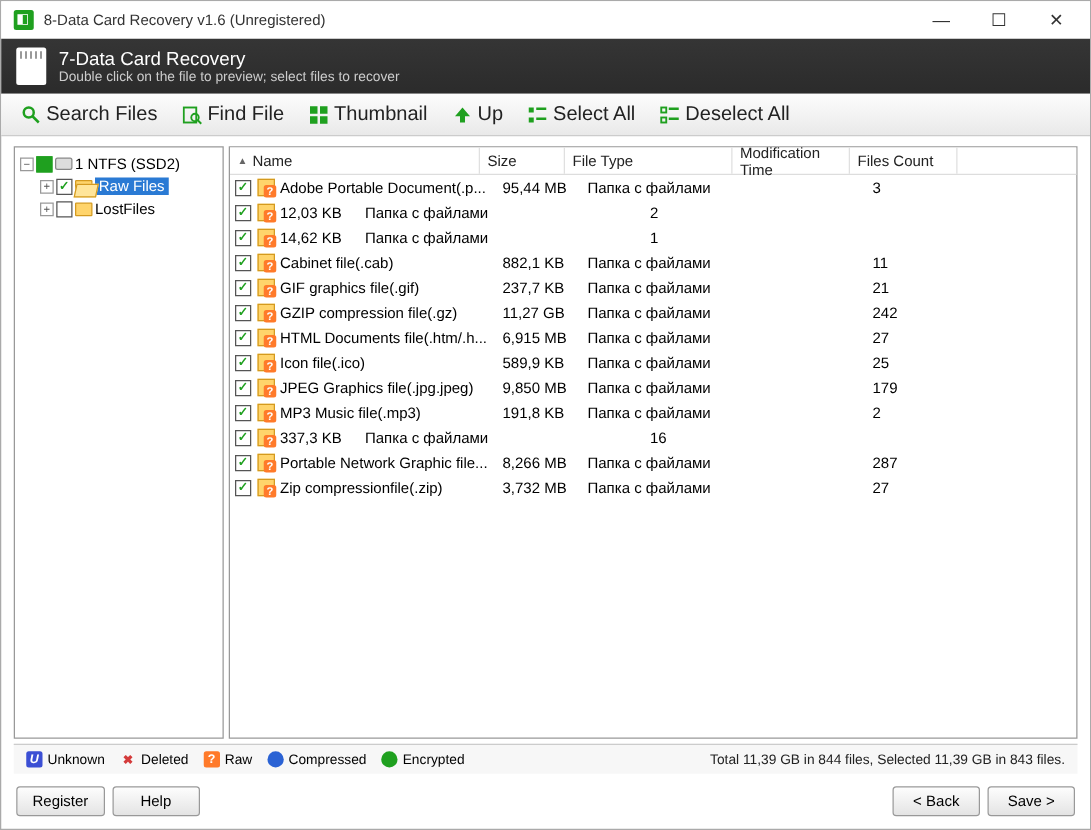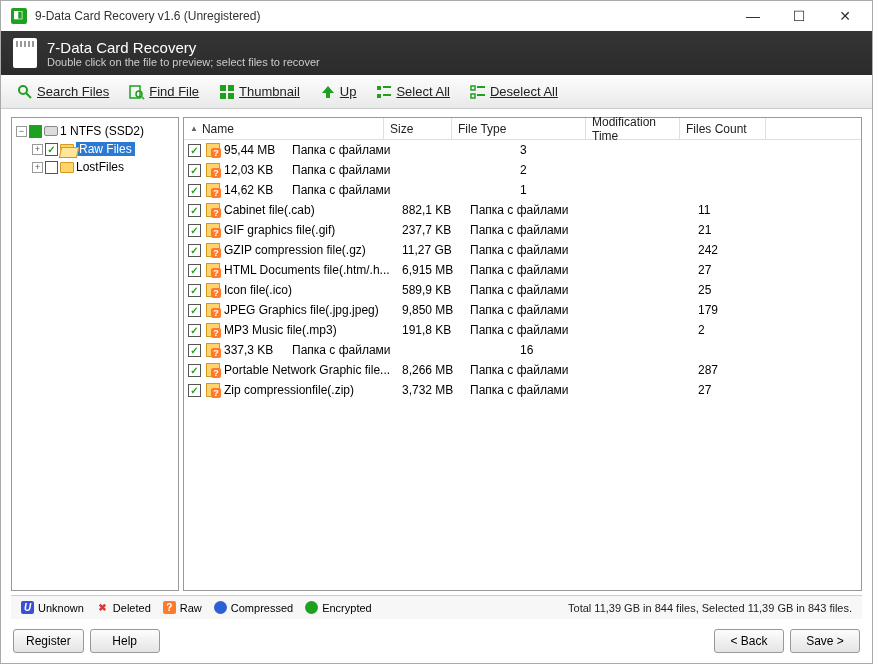--- a/index.html
+++ b/index.html
@@ -12,21 +12,21 @@
 .win-controls { display: flex; }
 .win-btn { width: 46px; height: 28px; display: flex; align-items: center; justify-content: center; font-size: 14px; color: #333; cursor: pointer; }
 
 .header { background: linear-gradient(#353535,#2b2b2b); height: 44px; display: flex; align-items: center; padding: 0 12px; gap: 10px; }
 .sd-icon { width: 24px; height: 30px; background: #fff; border-radius: 2px 2px 2px 2px; position: relative; }
 .sd-icon::before { content:""; position:absolute; top:3px; left:3px; right:3px; height:6px; background: repeating-linear-gradient(90deg,#999 0 2px,#fff 2px 4px); }
 .header-text .h1 { color: #fff; font-size: 15px; font-weight: 400; }
 .header-text .h2 { color: #ccc; font-size: 11px; }
 
 .toolbar { height: 34px; background: linear-gradient(#fdfdfd,#e9e9e9); border-bottom: 1px solid #ccc; display: flex; align-items: center; padding: 0 8px; gap: 4px; }
-.tbtn { display: flex; align-items: center; gap: 4px; padding: 2px 8px; height: 26px; font-size: 13px; color: #222; cursor: pointer; border-radius: 2px; text-decoration: underline; }
+.tbtn { display: flex; align-items: center; gap: 4px; padding: 2px 8px; height: 26px; font-size: 16px; color: #222; cursor: pointer; border-radius: 2px; }
 .ticon { width: 16px; height: 16px; display: inline-flex; align-items: center; justify-content: center; }
 .ticon svg { width: 16px; height: 16px; }
 
 .content { flex: 1; display: flex; padding: 8px 10px 4px 10px; gap: 4px; min-height: 0; }
 .tree { width: 168px; border: 1px solid #999; background: #fff; padding: 4px 2px; font-size: 12px; overflow: hidden; }
 .tree-row { display: flex; align-items: center; height: 18px; gap: 2px; white-space: nowrap; }
 .exp { width: 11px; height: 11px; border: 1px solid #999; display: inline-flex; align-items: center; justify-content: center; font-size: 9px; line-height: 1; color: #555; cursor: pointer; background: #fff; }
 .chk { width: 13px; height: 13px; border: 1px solid #555; background: #fff; display: inline-flex; align-items: center; justify-content: center; cursor: pointer; }
 .chk.filled { background: #1fa01f; border-color: #1fa01f; }
 .chk.check::after { content: "✓"; color: #1fa01f; font-size: 10px; font-weight: bold; }
@@ -66,21 +66,21 @@
 .btn { min-width: 70px; height: 24px; background: linear-gradient(#fdfdfd,#e4e4e4); border: 1px solid #999; border-radius: 3px; font-size: 12px; cursor: pointer; padding: 0 12px; }
 .footer .spacer { flex: 1; }
 </style>
 </head>
 <body>
 
 <div class="window">
 
   <div class="titlebar">
     <div class="app-icon"></div>
-    <div class="title">9-Data Card Recovery v1.6 (Unregistered)</div>
+    <div class="title">8-Data Card Recovery v1.6 (Unregistered)</div>
     <div class="win-controls">
       <div class="win-btn">—</div>
       <div class="win-btn">☐</div>
       <div class="win-btn">✕</div>
     </div>
   </div>
 
   <div class="header">
     <div class="sd-icon"></div>
     <div class="header-text">
@@ -190,20 +190,21 @@
             <span>Modification Time</span>
           </div>
         <div class="col c-count">
             <span>Files Count</span>
           </div>
       </div>
       <div class="rows" id="rows">
           <div class="row">
             <span class="chk2"></span>
             <span class="raw-icon"></span>
+            <span class="r-name">Adobe Portable Document(.p...</span>
             <span class="r-size">95,44 MB</span>
             <span class="r-type">Папка с файлами</span>
             <span class="r-mod"></span>
             <span class="r-count">3</span>
           </div>
           <div class="row">
             <span class="chk2"></span>
             <span class="raw-icon"></span>
             <span class="r-size">12,03 KB</span>
             <span class="r-type">Папка с файлами</span>

